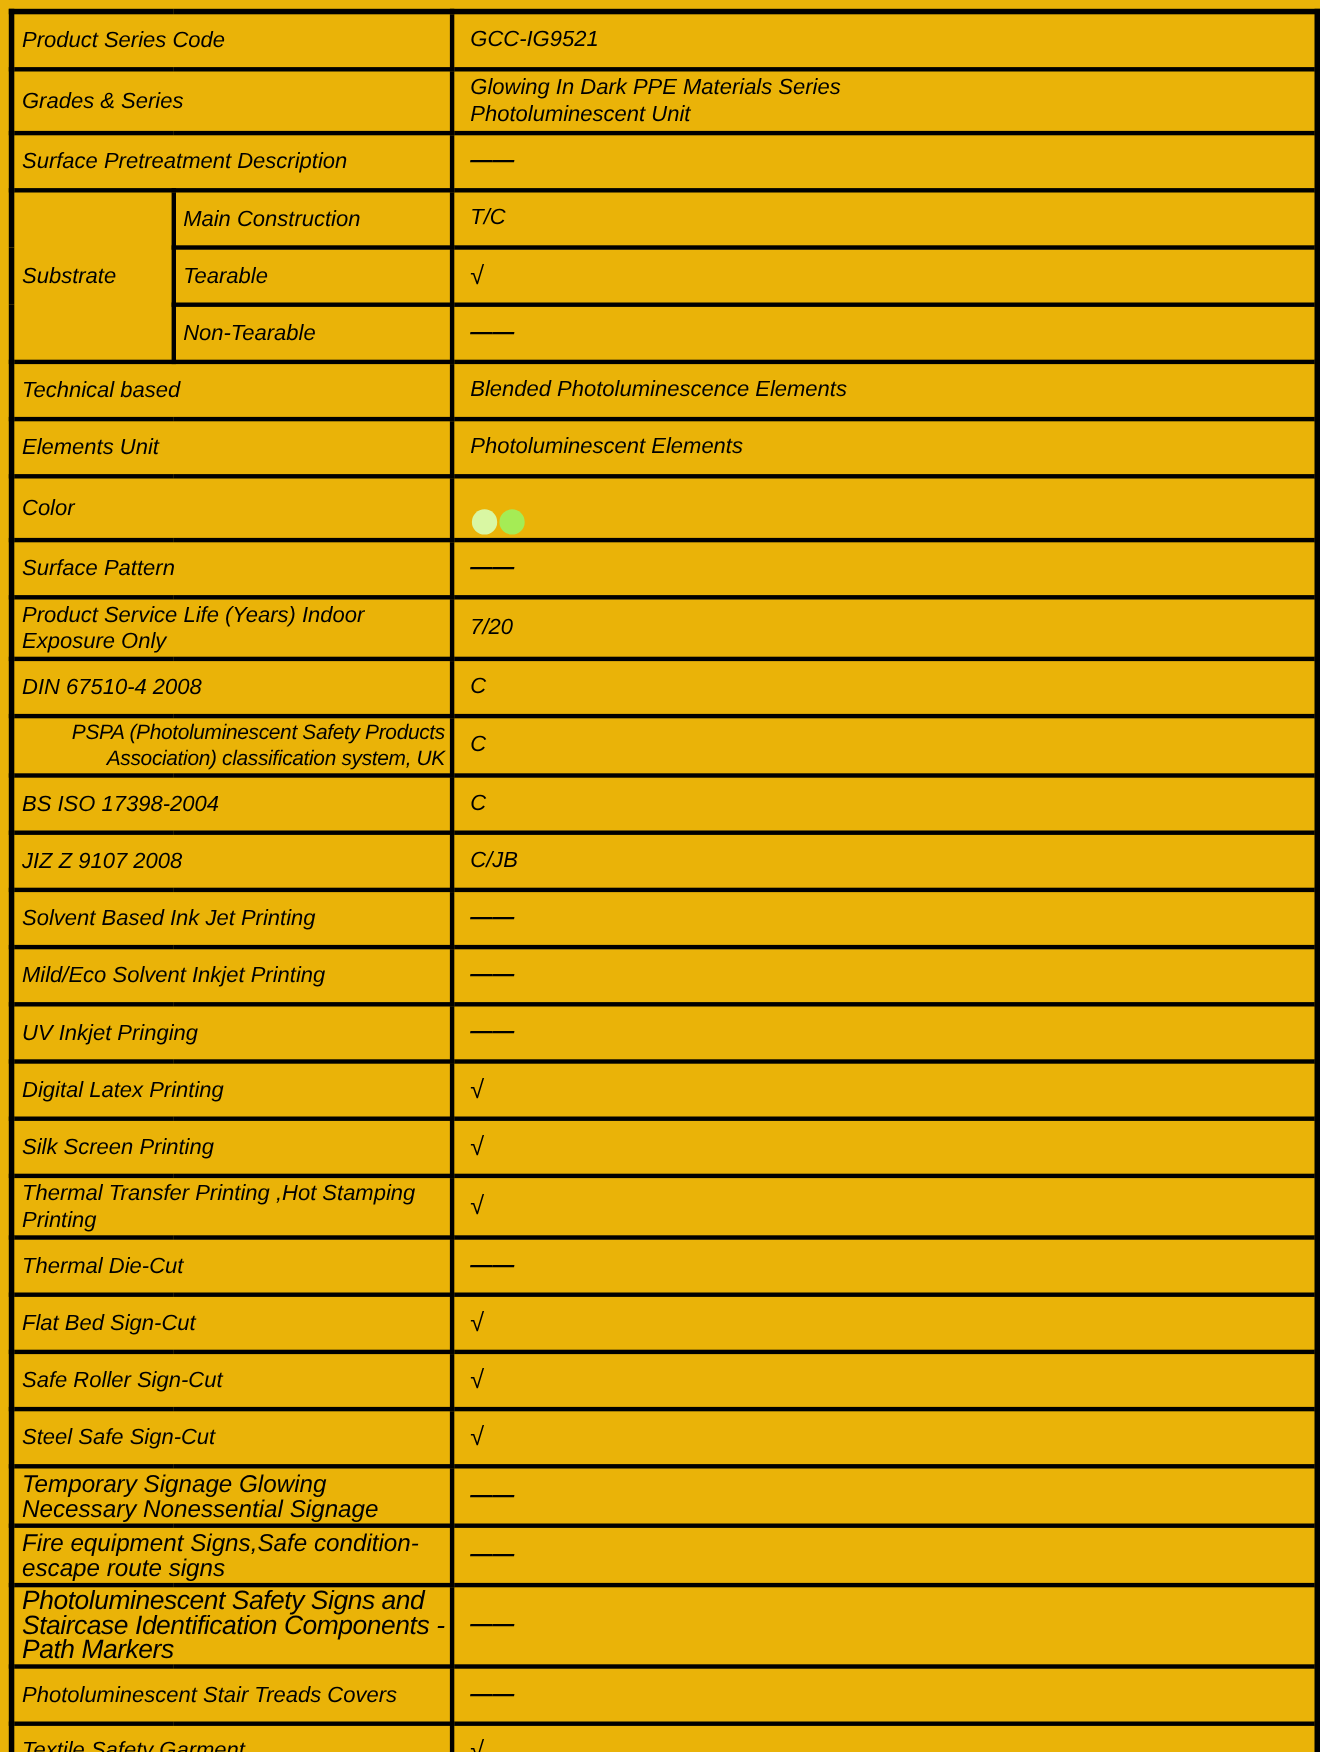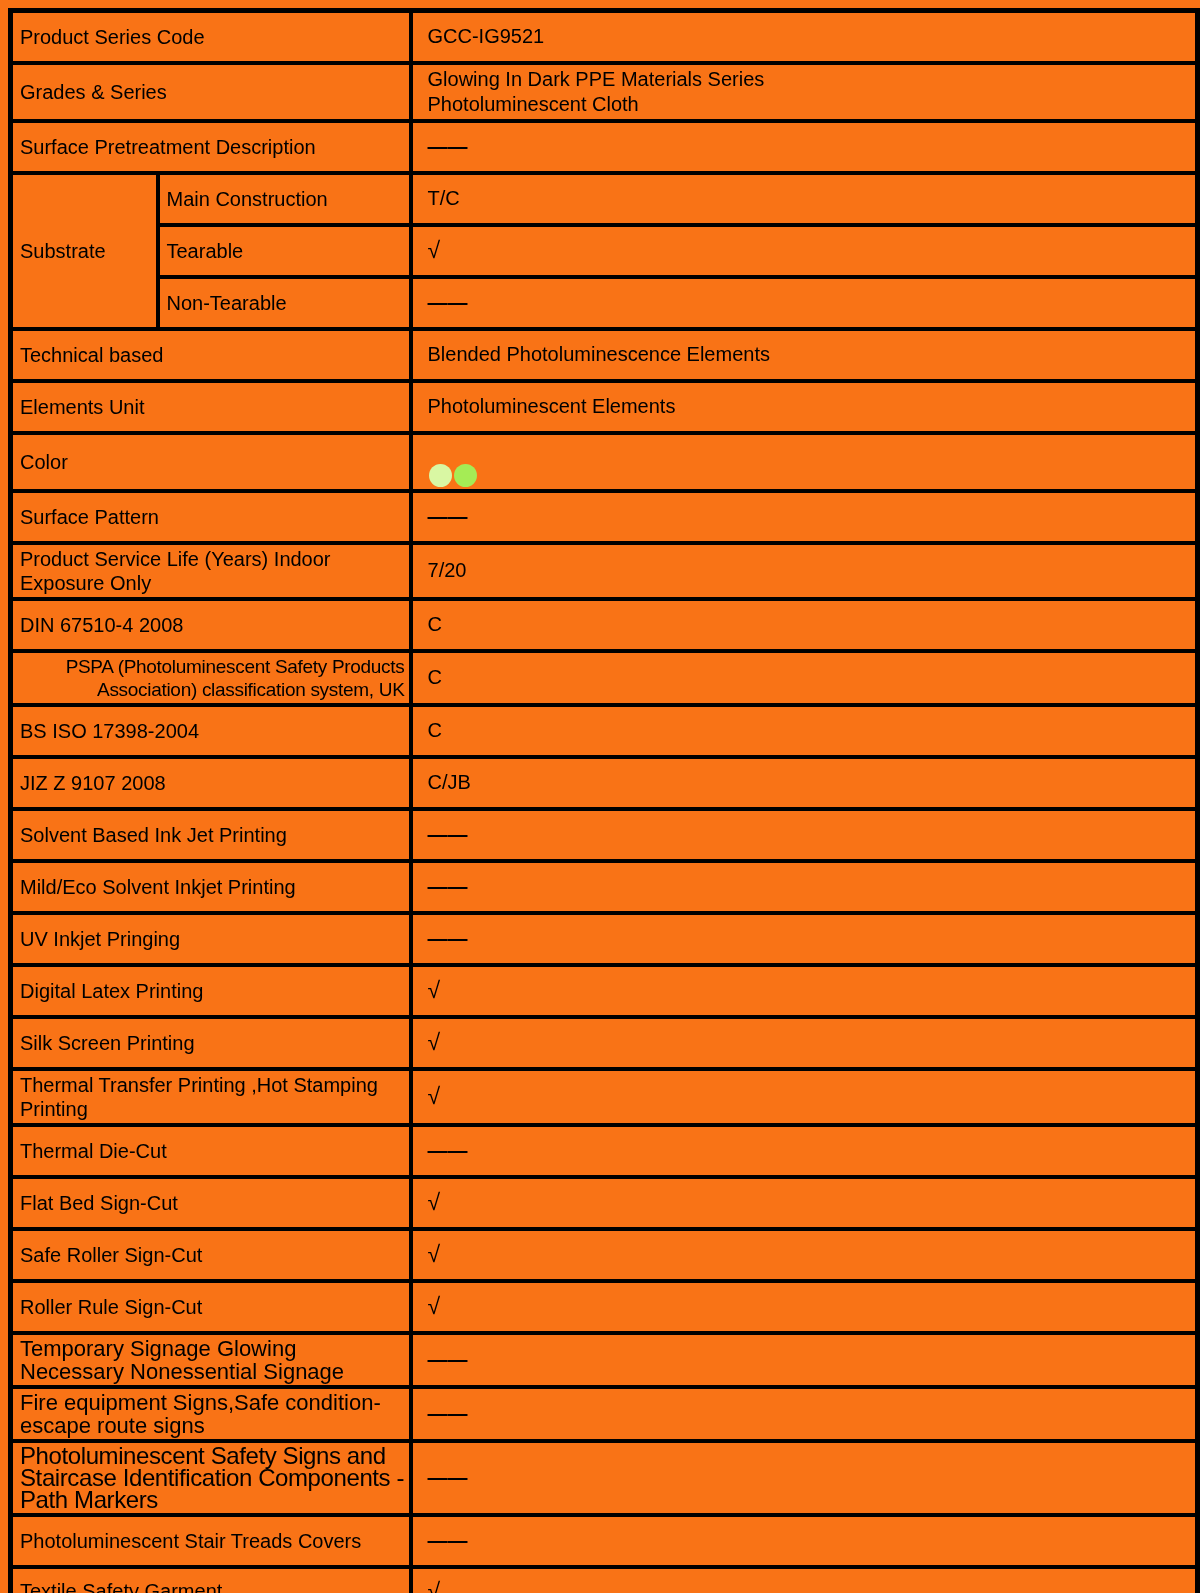--- a/index.html
+++ b/index.html
@@ -7,22 +7,23 @@
     padding: 0;
     background: #ffffff;
     width: 1200px;
     font-family: "Liberation Sans", sans-serif;
     color: #000;
   }
   .page {
     position: relative;
     width: 1200px;
     height: 1593px;
-    background: #f97316;
+    background: #eab308;
     overflow: hidden;
+    font-style: italic;
   }
   table.spec {
     position: absolute;
     left: 8px;
     top: 8px;
     width: 1187px;
     border-collapse: collapse;
     table-layout: fixed;
   }
   table.spec {
@@ -79,21 +80,21 @@
       <col style="width:787px">
     </colgroup>
     <tbody>
       <tr>
         <td class="label" colspan="2">Product Series Code</td>
         <td class="value">GCC-IG9521</td>
       </tr>
       <tr class="tall">
         <td class="label" colspan="2">Grades &amp; Series</td>
         <td class="value">Glowing In Dark PPE Materials Series
-Photoluminescent Cloth</td>
+Photoluminescent Unit</td>
       </tr>
       <tr>
         <td class="label" colspan="2">Surface Pretreatment Description</td>
         <td class="value dash">——</td>
       </tr>
       <tr>
         <td class="label" rowspan="3">Substrate</td>
         <td class="label">Main Construction</td>
         <td class="value">T/C</td>
       </tr>
@@ -173,21 +174,21 @@
       </tr>
       <tr>
         <td class="label" colspan="2">Flat Bed Sign-Cut</td>
         <td class="value check">√</td>
       </tr>
       <tr>
         <td class="label" colspan="2">Safe Roller Sign-Cut</td>
         <td class="value check">√</td>
       </tr>
       <tr>
-        <td class="label" colspan="2">Roller Rule Sign-Cut</td>
+        <td class="label" colspan="2">Steel Safe Sign-Cut</td>
         <td class="value check">√</td>
       </tr>
       <tr>
         <td class="label fs19" colspan="2">Temporary Signage Glowing Necessary Nonessential Signage</td>
         <td class="value dash">——</td>
       </tr>
       <tr>
         <td class="label fs19" colspan="2">Fire equipment Signs,Safe condition-escape route signs</td>
         <td class="value dash">——</td>
       </tr>

